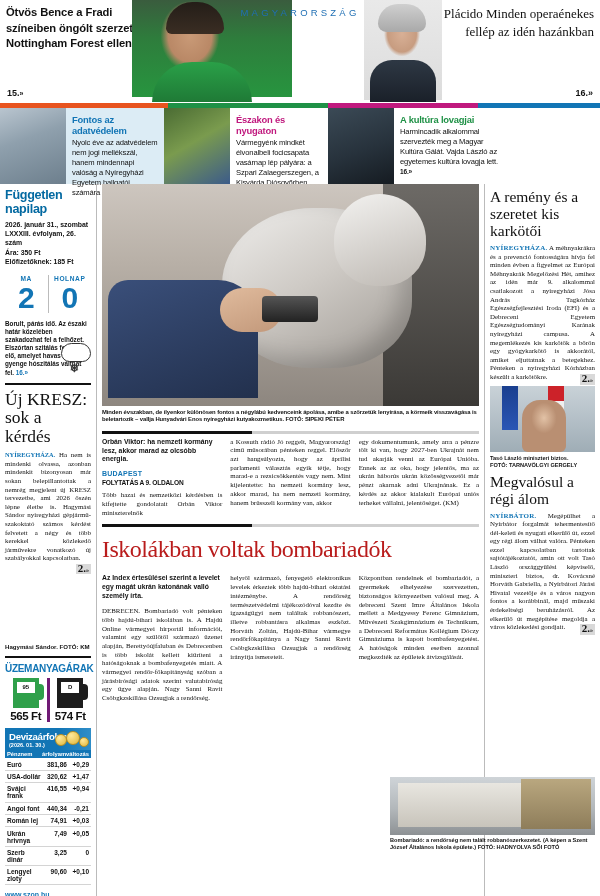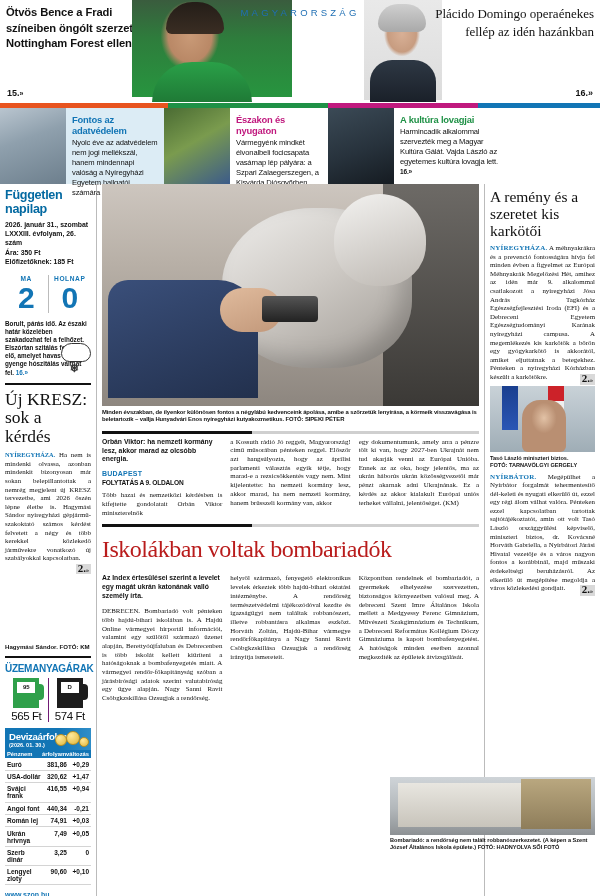--- a/index.html
+++ b/index.html
@@ -162,34 +162,34 @@
       linear-gradient(180deg,#9aa6ad 0%, #7f8b93 100%);
   }
   .cap-xs { font-size: 6.1px; font-weight:bold; color:#111; line-height:7.6px; }
 
   .fuel-title {
     background:#fff; color:#1275b5; font-weight:bold; font-size:10px;
     letter-spacing:-0.3px; text-align:center; margin: 3px 0 4px;
   }
   .fuel-row { display:flex; text-align:center; }
   .fuel-cell { flex:1; }
-  .fuel-cell.sep { border-left:1px solid #701a75; }
+  .fuel-cell.sep { border-left:3px solid #701a75; }
   .pump { width: 26px; height: 30px; margin: 0 auto 2px; position:relative; }
   .pump.green { background:#2fa04a; }
   .pump.black { background:#1d1d1d; }
   .pump::after {
     content:""; position:absolute; right:-5px; top:6px; width:5px; height:16px;
     background: inherit; border-radius: 0 4px 4px 0;
   }
   .pump span {
     position:absolute; left:4px; top:4px; width:18px; height:11px;
     background:#fff; color:#111; font-size:6px; font-weight:bold;
     text-align:center; line-height:11px;
   }
-  .fuel-price { font-size: 11.5px; font-weight:normal; color:#111; letter-spacing:-0.4px; }
+  .fuel-price { font-size: 11.5px; font-weight:bold; color:#111; letter-spacing:-0.4px; }
 
   .fx-head {
     background: linear-gradient(90deg,#1275b5 0%, #1275b5 62%, #2f8ec9 100%);
     color:#fff; padding: 3px 4px 2px; position:relative; overflow:hidden;
   }
   .fx-head .t { font-size: 9.6px; font-weight:bold; letter-spacing:-0.3px; }
   .fx-head .d { font-size: 5.5px; font-weight:bold; }
   .fx-head .coins {
     position:absolute; right:2px; top:1px; width:34px; height:20px;
   }
@@ -333,21 +333,21 @@
       <span>15.</span><span class="arrows">»</span>
     </div>
 
     <div class="mh-photo-left"></div>
     <div class="mh-photo-right"></div>
 
     <div class="mh-logo">
       <div class="sub">MAGYARORSZÁG</div>
     </div>
 
-    <div class="mh-right-teaser">Plácido Domingo operaénekes fellép az idén hazánkban</div>
+    <div class="mh-right-teaser">Plácido Minden operaénekes fellép az idén hazánkban</div>
     <div class="mh-right-page">
       <span>16.</span><span class="arrows">»</span>
     </div>
   </div>
 
   <div class="colorbar">
     <i style="width:168px;background:#e8541f"></i>
     <i style="width:160px;background:#1f9146"></i>
     <i style="width:150px;background:#c0197e"></i>
     <i style="width:122px;background:#1275b5"></i>
@@ -576,20 +576,21 @@
       <div class="r-photo2">
         <div class="flagA"></div>
         <div class="flagB"></div>
         <div class="face"></div>
       </div>
       <div class="r-cap">
         <span>Tasó László miniszteri biztos.</span><br>
         <span>FOTÓ: TARNAVÖLGYI GERGELY</span>
       </div>
 
+      <div class="r-head">Megvalósul a régi álom</div>
       <div class="body-xs">
         <span class="dl-blue">NYÍRBÁTOR.</span>
         <span>Megépülhet a Nyírbátor forgalmát tehermentesítő dél-keleti és nyugati elkerülő út, ezzel egy régi álom válhat valóra. Pénteken ezzel kapcsolatban tartottak sajtótájékoztatót, amin ott volt Tasó László országgyűlési képviselő, miniszteri biztos, dr. Kovácsné Horváth Gabriella, a Nyírbátori Járási Hivatal vezetője és a város nagyon fontos a korábbinál, majd műszaki érdekeltségi beruházásról. Az elkerülő út megépítése megoldja a város közlekedési gondjait.</span>
         <span class="jump"><span>2.</span><small>»</small></span>
       </div>
     </div>
   </div>
 
   <div style="position:absolute; left:390px; top:775px; width:205px;">
     <div class="bot-photo"></div>

